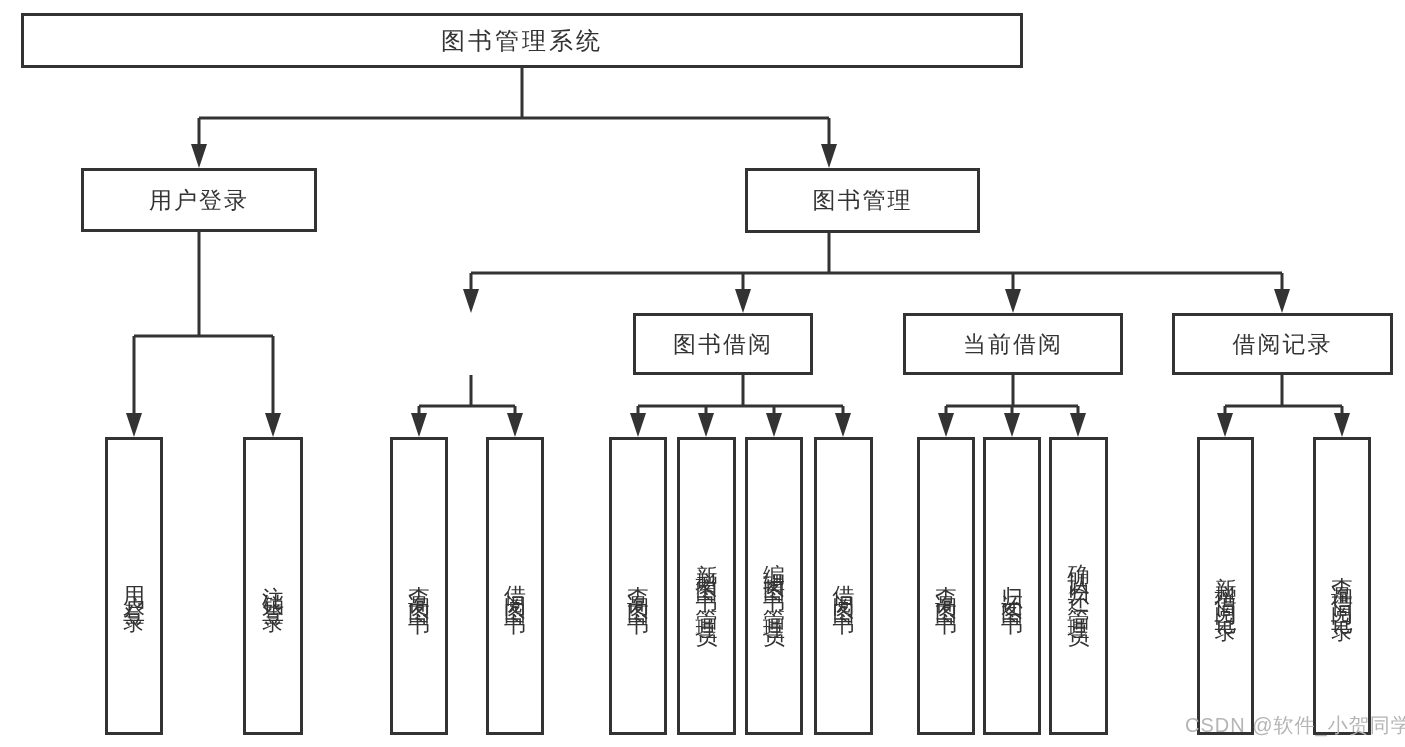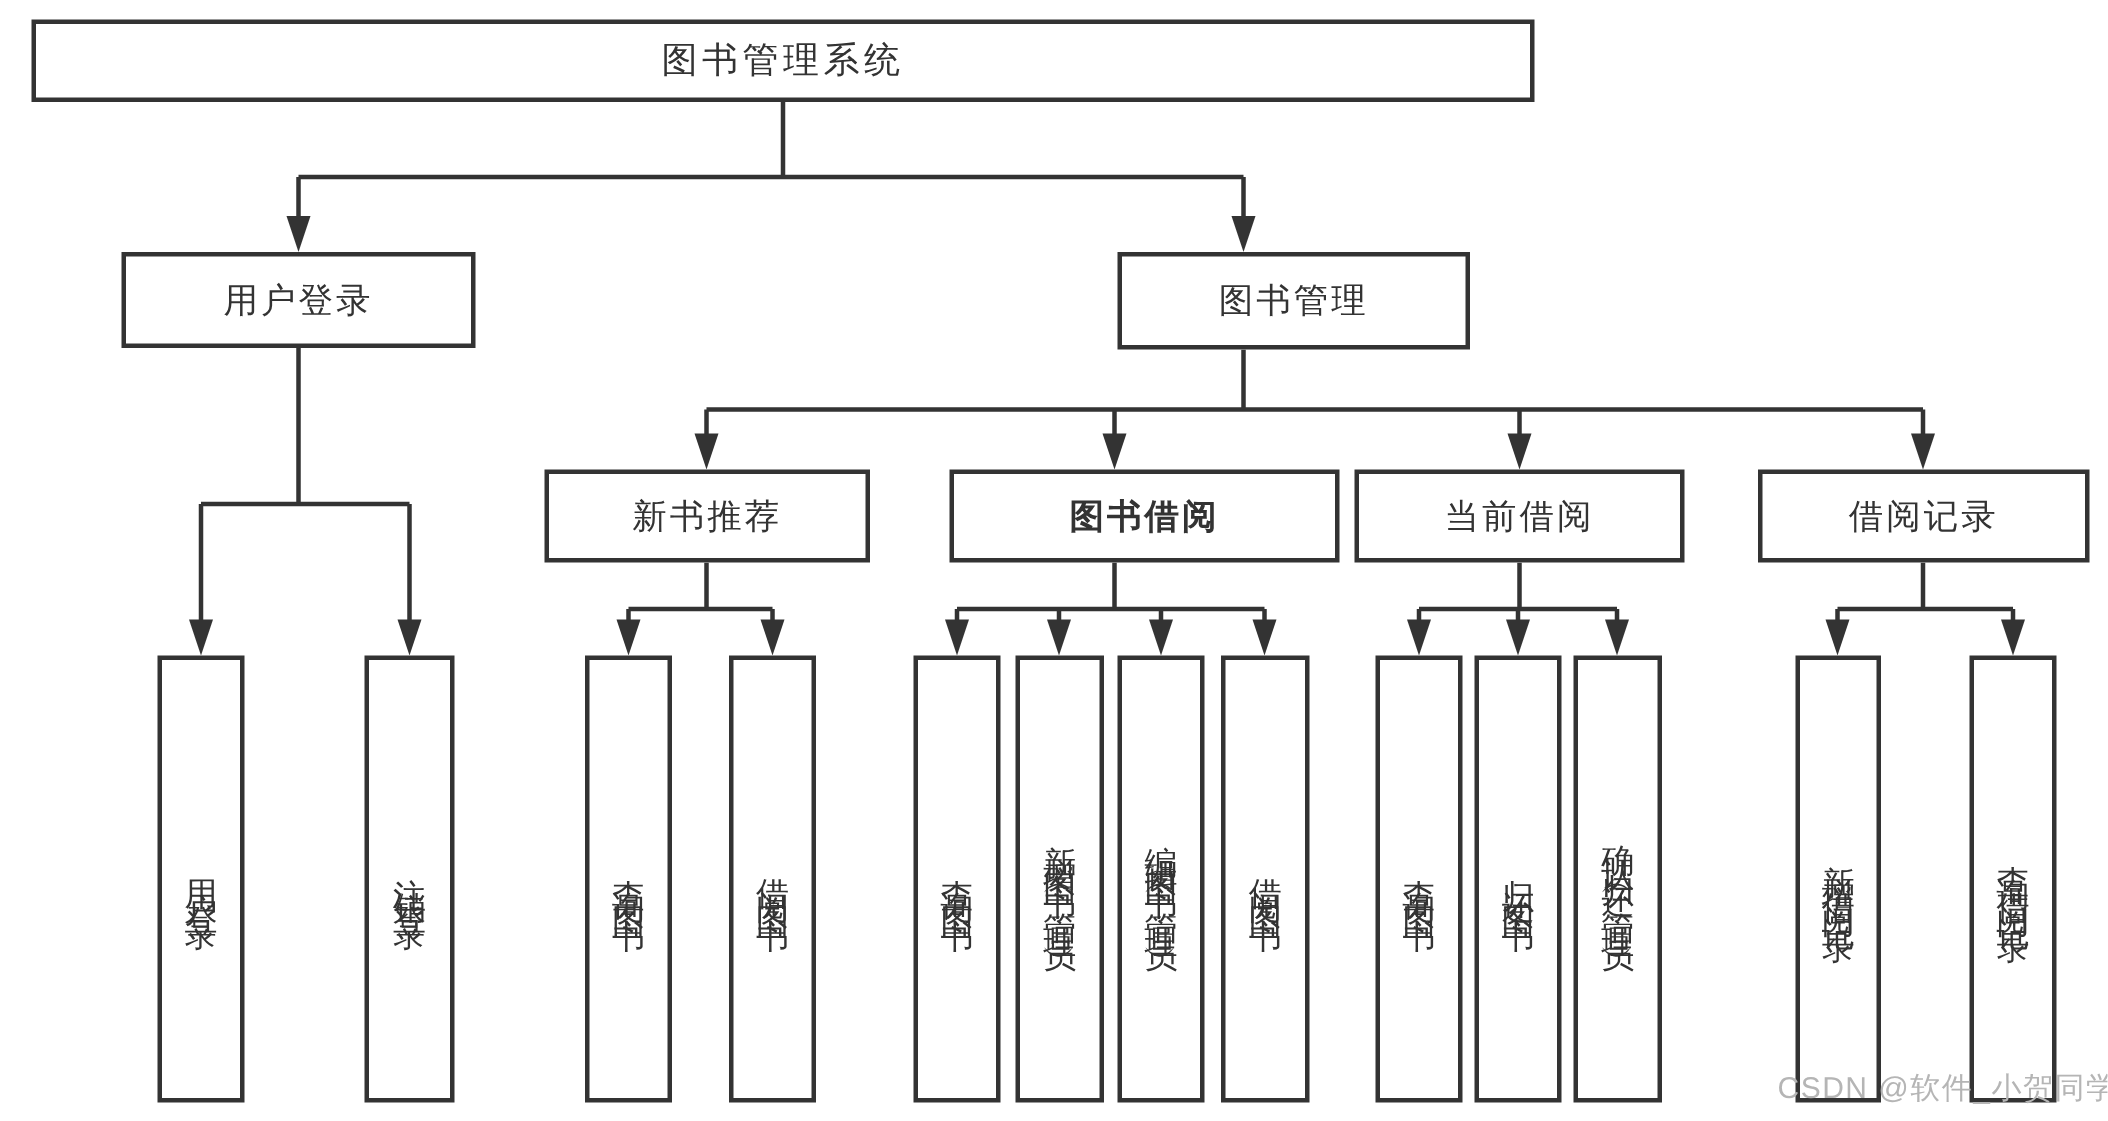--- a/index.html
+++ b/index.html
@@ -67,24 +67,21 @@
     <span>图书管理系统</span>
   </div>
 
   <div class="box h-box" style="left:81px;top:168px;width:236px;height:64px;">
     <span>用户登录</span>
   </div>
   <div class="box h-box" style="left:745px;top:168px;width:235px;height:65px;">
     <span>图书管理</span>
   </div>
 
-  <div class="box h-box" style="left:363px;top:313px;width:217px;height:62px;">
-    <span>新书推荐</span>
-  </div>
-  <div class="box h-box" style="left:633px;top:313px;width:260px;height:62px;font-weight:bold;">
+  <div class="box h-box" style="left:633px;top:313px;width:180px;height:62px;">
     <span>图书借阅</span>
   </div>
   <div class="box h-box" style="left:903px;top:313px;width:220px;height:62px;">
     <span>当前借阅</span>
   </div>
   <div class="box h-box" style="left:1172px;top:313px;width:221px;height:62px;">
     <span>借阅记录</span>
   </div>
 
   <div class="box v-box" style="left:105px;top:437px;width:58px;height:298px;">

